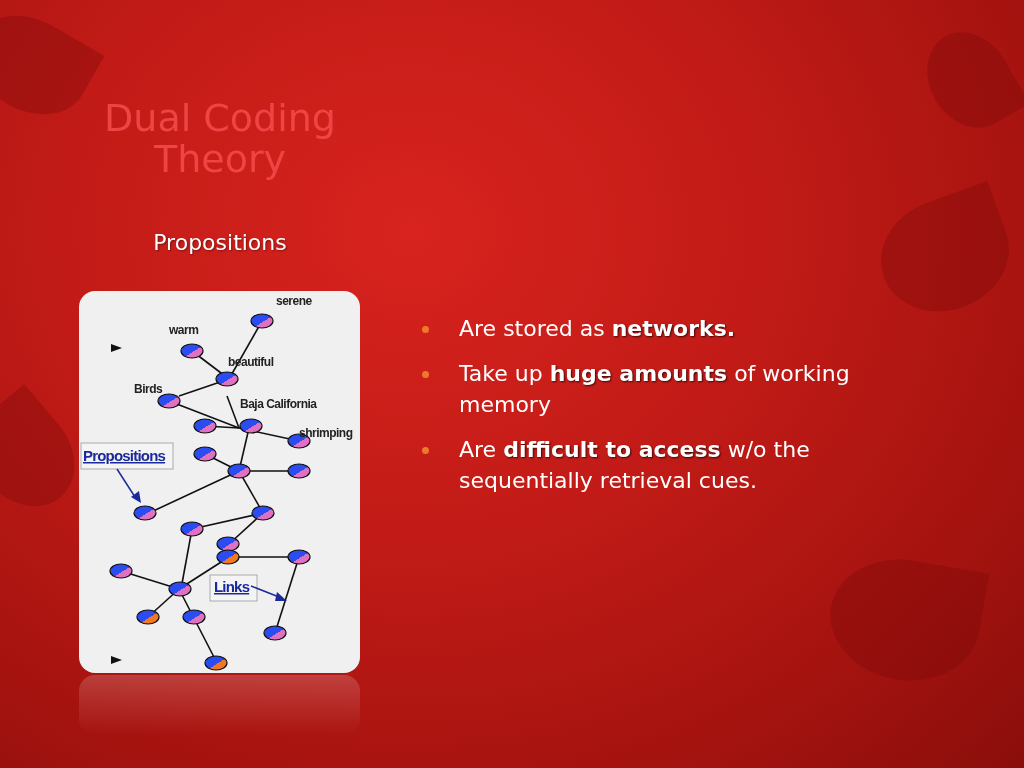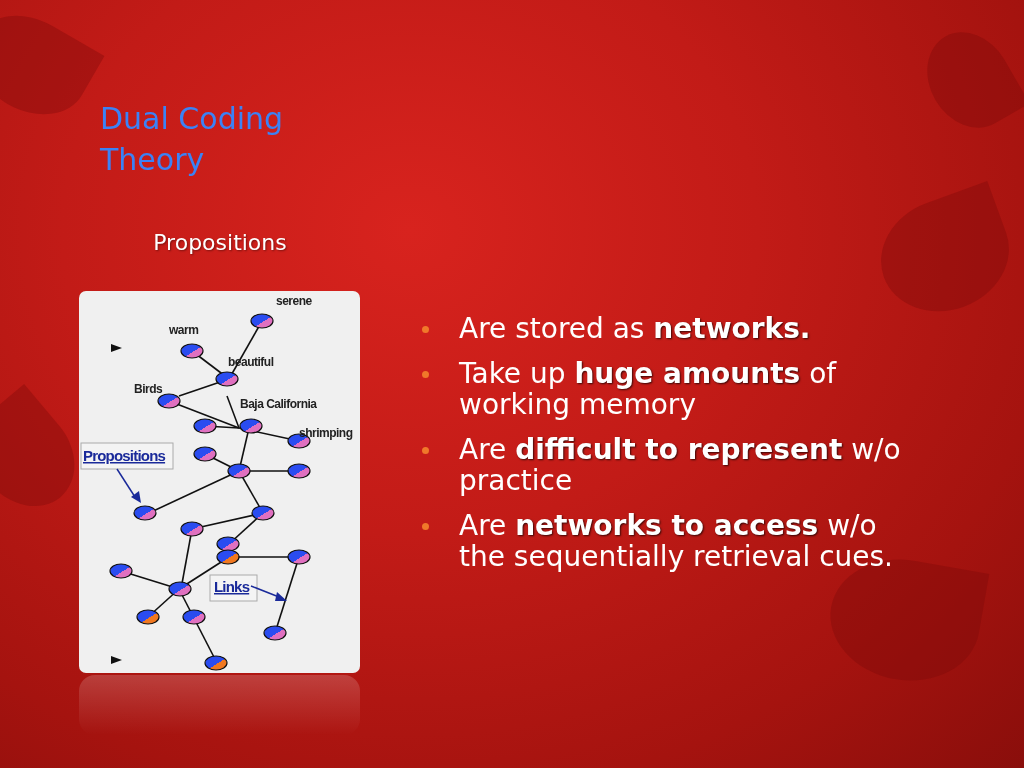--- a/index.html
+++ b/index.html
@@ -1,28 +1,28 @@
 <!DOCTYPE html>
 <html><head>
 <meta charset="utf-8">
 <style>
   html,body{margin:0;padding:0;}
   body{width:1024px;height:768px;overflow:hidden;position:relative;
     font-family:"DejaVu Sans","Liberation Sans",sans-serif;
     background:radial-gradient(ellipse at 40% 30%, #d8231e 0%, #c21b17 40%, #a5130f 75%, #8a0e0b 100%);}
   .leaf{position:absolute;border-radius:50% 0 50% 50%;background:rgba(120,10,8,0.35);}
-  .title{position:absolute;left:100px;top:98px;width:240px;color:#3b82f6;
-    font-size:30px;line-height:41px;}
+  .title{position:absolute;left:100px;top:98px;width:240px;text-align:center;color:#ef4444;
+    font-size:38px;line-height:41px;}
   .subtitle{position:absolute;left:100px;top:230px;width:240px;text-align:center;color:#fff;
     font-size:22px;text-shadow:1px 1px 2px rgba(0,0,0,0.4);}
   .diagram{position:absolute;left:79px;top:291px;width:281px;height:382px;background:#f0f0f0;
-    border-radius:7px;overflow:hidden;}
+    border-radius:16px;overflow:hidden;}
   .reflect{position:absolute;left:79px;top:675px;width:281px;height:60px;border-radius:16px;
     background:linear-gradient(rgba(255,255,255,0.18),rgba(255,255,255,0));}
-  .bullets{position:absolute;left:420px;top:313px;width:540px;color:#fff;font-size:28px;}
+  .bullets{position:absolute;left:420px;top:313px;width:540px;color:#fff;font-size:22px;}
   .bullet{position:relative;padding-left:39px;margin-bottom:14px;line-height:31px;}
   .dot{position:absolute;left:2px;top:13px;width:7px;height:7px;border-radius:50%;background:#f0782a;}
   .b{font-weight:bold;text-shadow:1px 1px 2px rgba(0,0,0,0.7);}
 </style>
 </head>
 <body>
 
 <div class="leaf" style="left:-30px;top:20px;width:120px;height:90px;transform:rotate(30deg);"></div>
 <div class="leaf" style="left:880px;top:200px;width:130px;height:110px;transform:rotate(-20deg);"></div>
 <div class="leaf" style="left:920px;top:40px;width:100px;height:80px;transform:rotate(60deg);"></div>
@@ -117,19 +117,15 @@
   <div class="bullet">
     <span class="dot"></span>
     <span>Are stored as </span><span class="b">networks.</span><span></span>
   </div>
   <div class="bullet" style="width:470px;">
     <span class="dot"></span>
     <span>Take up </span><span class="b">huge amounts</span><span> of working memory</span>
   </div>
   <div class="bullet" style="width:470px;">
     <span class="dot"></span>
-    <span>Are </span><span class="b">difficult to represent</span><span> w/o practice</span>
-  </div>
-  <div class="bullet" style="width:470px;">
-    <span class="dot"></span>
-    <span>Are </span><span class="b">networks to access</span><span> w/o the sequentially retrieval cues.</span>
+    <span>Are </span><span class="b">difficult to access</span><span> w/o the sequentially retrieval cues.</span>
   </div>
 </div>
 
 </body></html>

